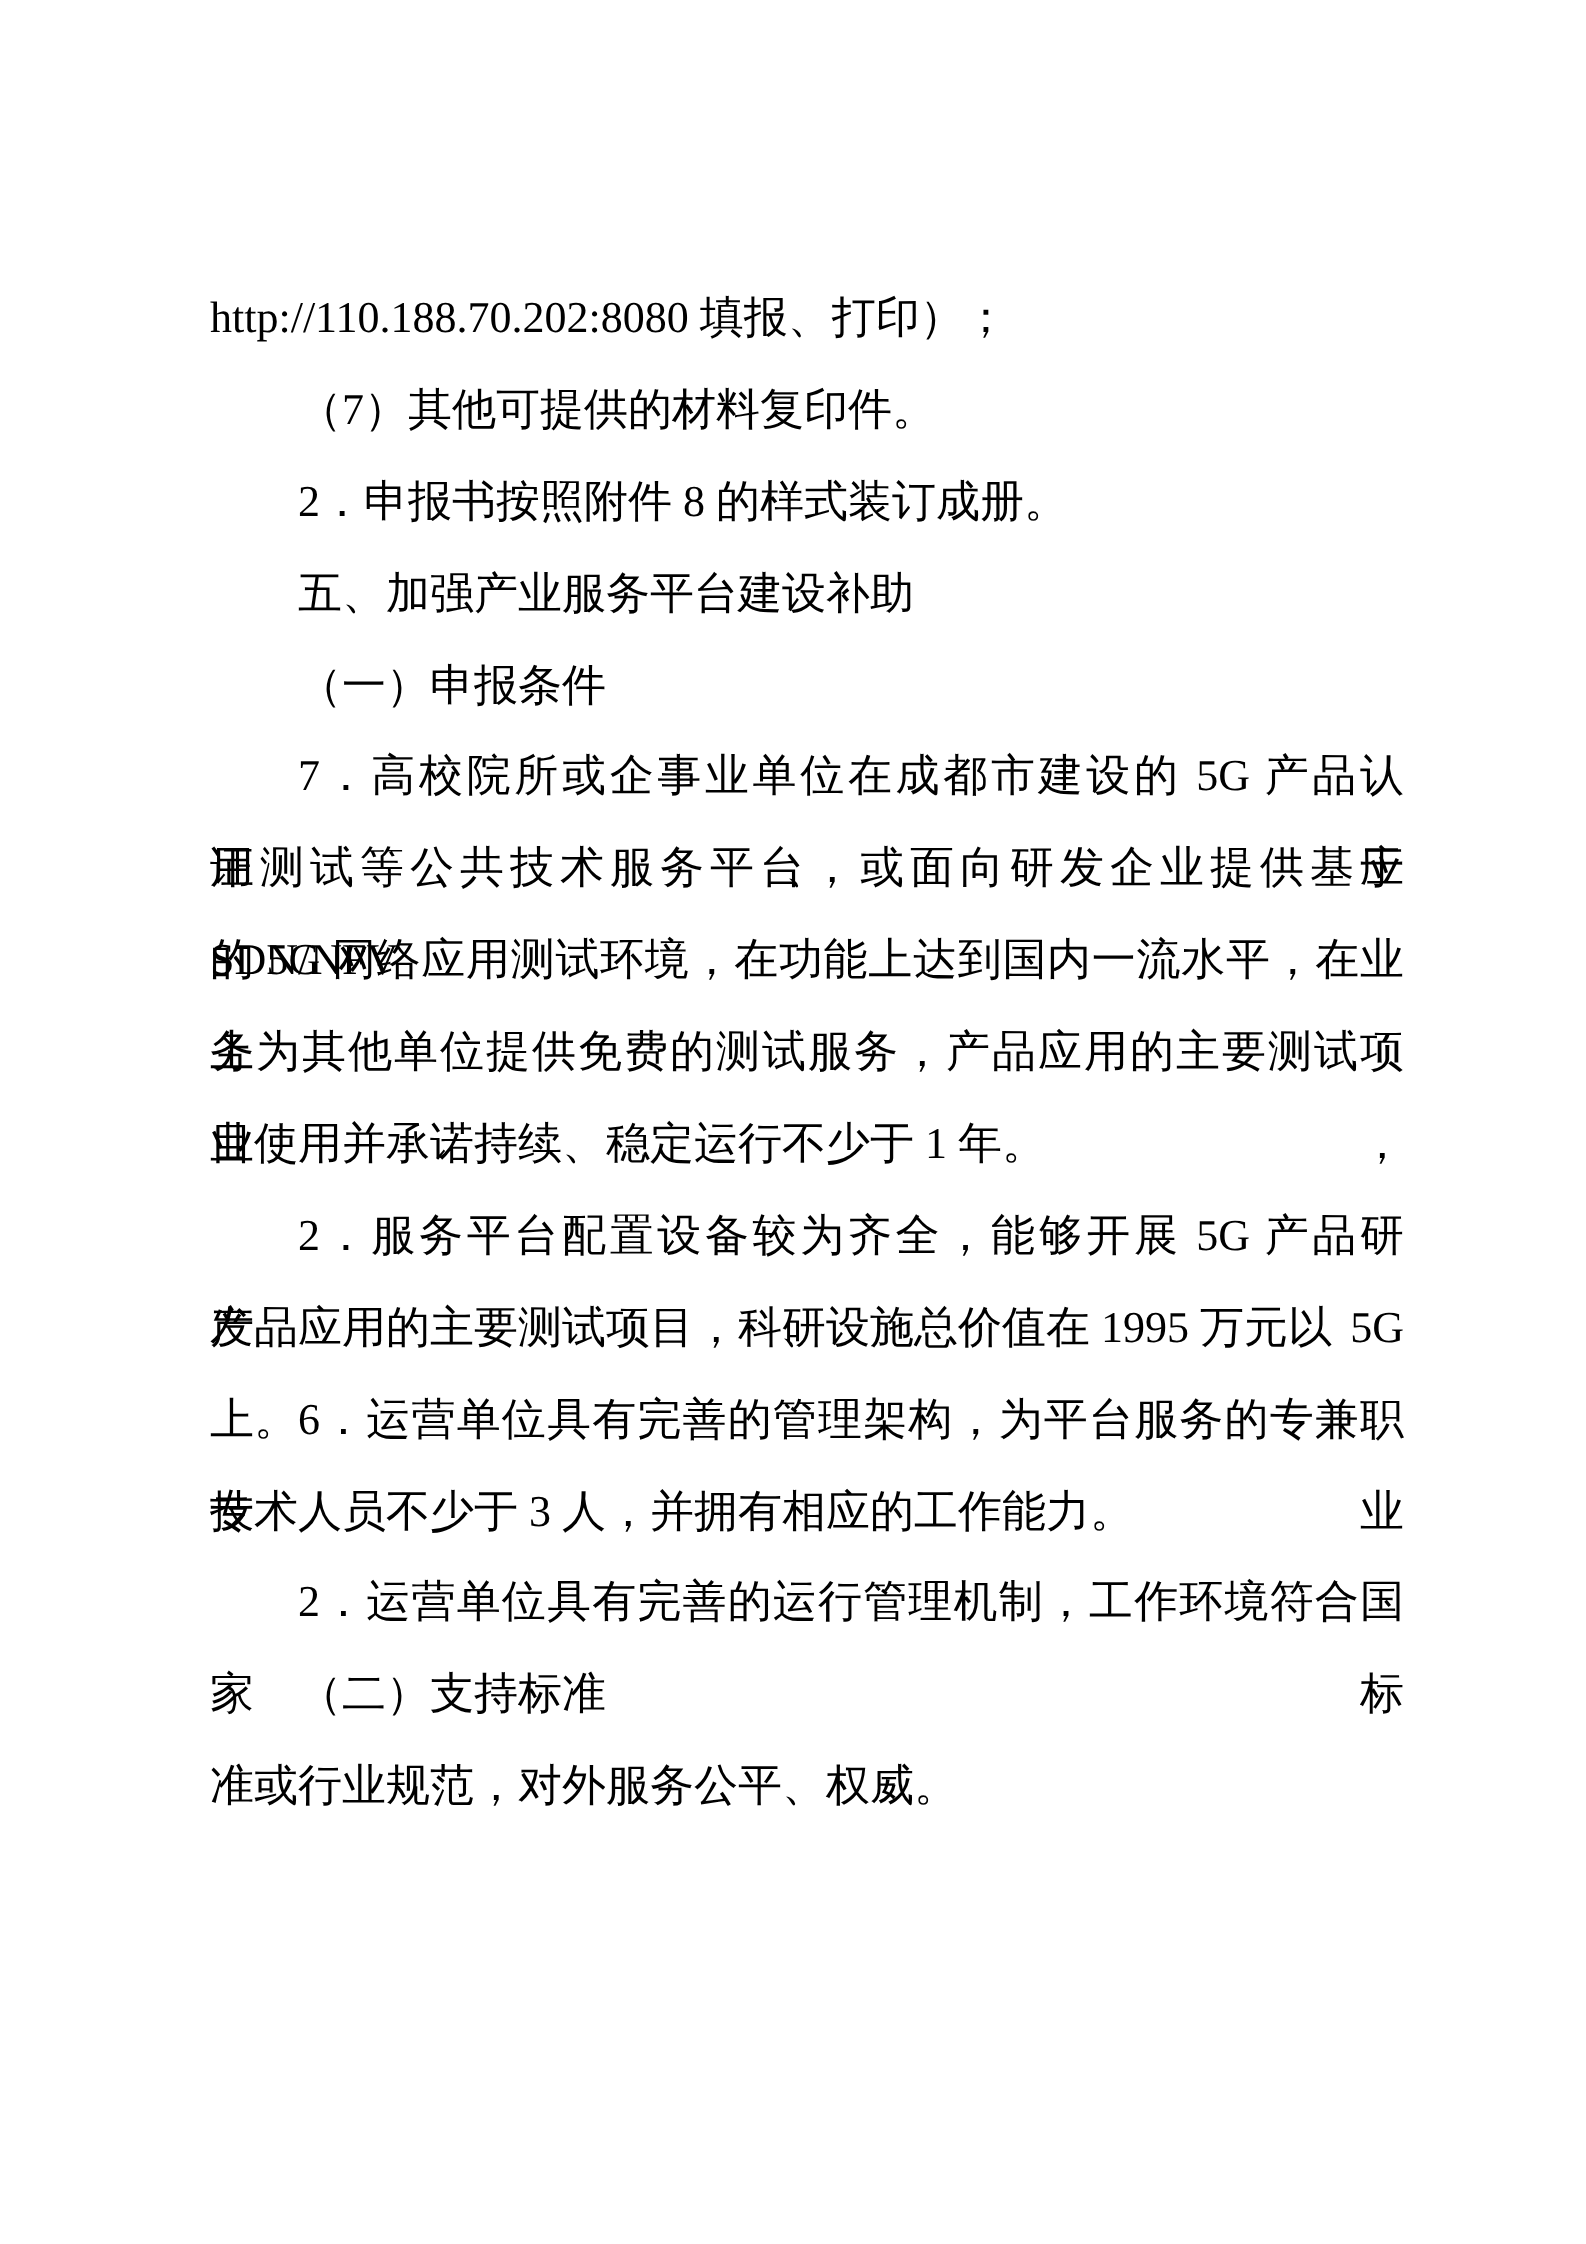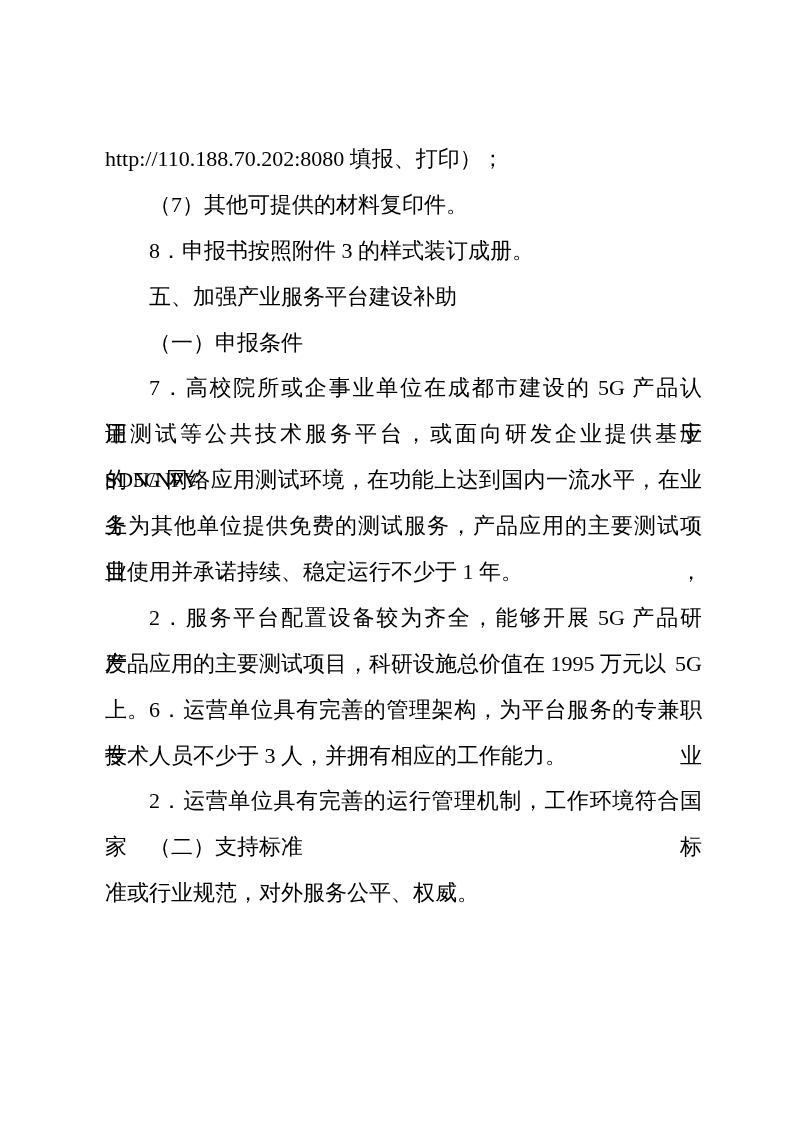--- a/index.html
+++ b/index.html
@@ -48,21 +48,21 @@
   }
 </style>
 </head>
 <body>
 
 <div class="page">
   <div class="content">
 
     <div class="line">http://110.188.70.202:8080 填报、打印）；</div>
     <div class="line indent">（7）其他可提供的材料复印件。</div>
-    <div class="line indent">8．申报书按照附件 3 的样式装订成册。</div>
+    <div class="line indent">2．申报书按照附件 8 的样式装订成册。</div>
     <div class="line indent">五、加强产业服务平台建设补助</div>
     <div class="line indent">（一）申报条件</div>
     <div class="line indent justify">7．高校院所或企事业单位在成都市建设的 5G 产品认证、应</div>
     <div class="line justify">用测试等公共技术服务平台，或面向研发企业提供基于 SDN/NFV</div>
     <div class="line justify">的 5G 网络应用测试环境，在功能上达到国内一流水平，在业务</div>
     <div class="line justify">上为其他单位提供免费的测试服务，产品应用的主要测试项目，</div>
     <div class="line">业使用并承诺持续、稳定运行不少于 1 年。</div>
     <div class="line indent justify">2．服务平台配置设备较为齐全，能够开展 5G 产品研发、5G</div>
     <div class="line">产品应用的主要测试项目，科研设施总价值在 1995 万元以上。</div>
     <div class="line indent justify">6．运营单位具有完善的管理架构，为平台服务的专兼职专业</div>

